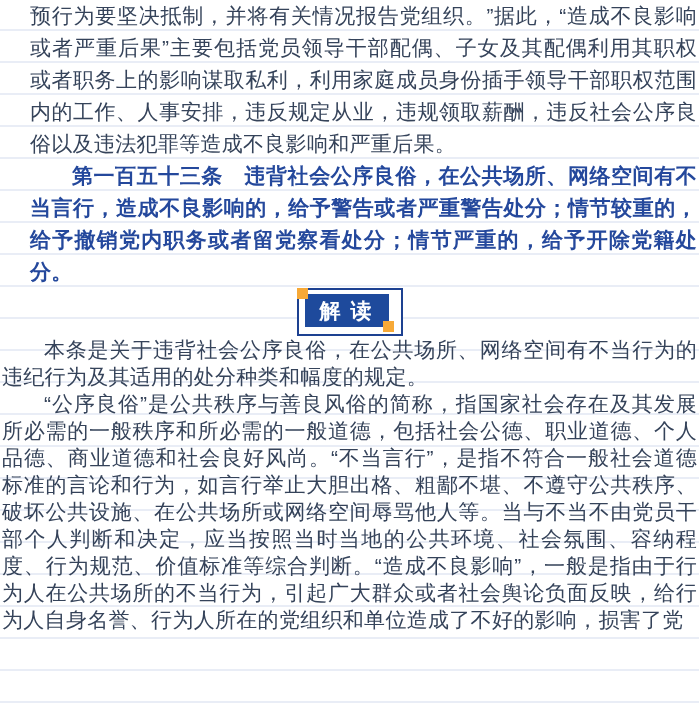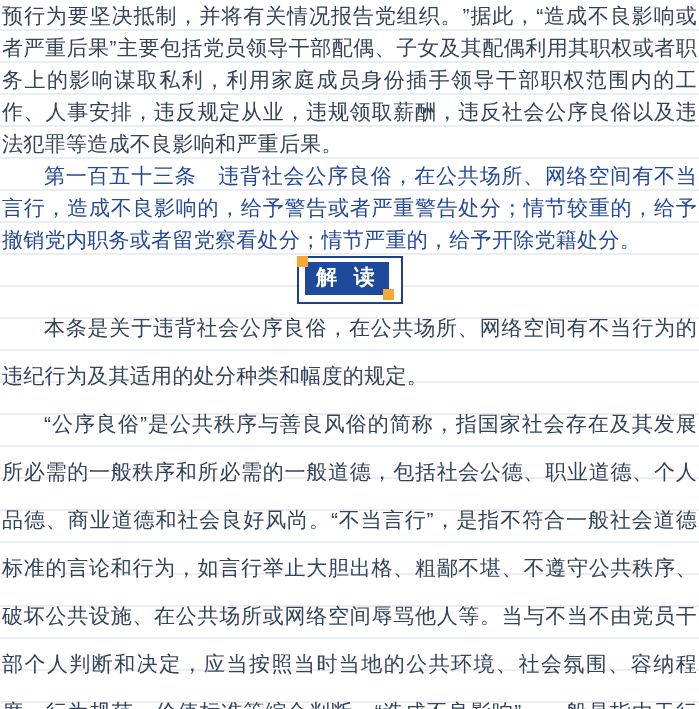--- a/index.html
+++ b/index.html
@@ -26,37 +26,36 @@
       #e9edf6 29.5px, #e9edf6 31px,
       transparent 31px, transparent 32px
     );
   }
   .para {
     margin: 0;
     font-size: 21px;
     color: #35435a;
     letter-spacing: 0.3px;
   }
-  .section-upper .para { line-height: 32px; }
-  .section-lower .para { line-height: 48px; }
+  .section-upper .para { line-height: 32px; margin-left: 28px; }
+  .section-lower .para { line-height: 27px; }
   .indent { text-indent: 2em; }
-  .article { color: #24489c; }
+  .article { color: #24489c; font-weight: bold; }
 
   
   .badge-row {
     height: 48px;
     display: flex;
     justify-content: center;
     margin: 0;
   }
   .badge {
     position: relative;
     width: 106px;
     height: 48px;
-    font-family: Liberation Mono, monospace;
   }
   .badge-frame {
     position: absolute;
     inset: 0;
     box-sizing: border-box;
     border: 2px solid #1d4191;
     background: #ffffff;
     z-index: 1;
   }
   .badge-fill {

